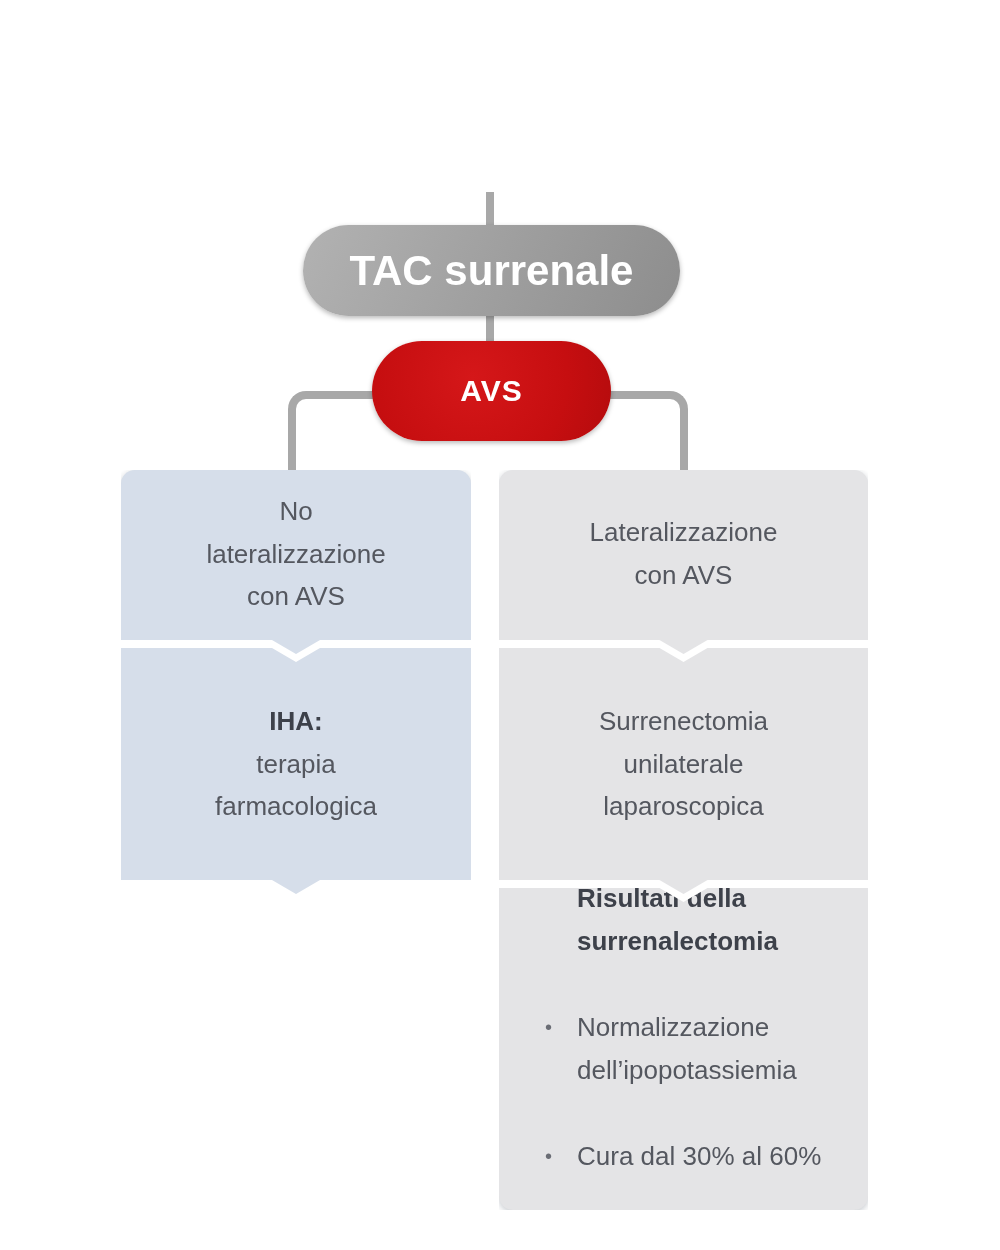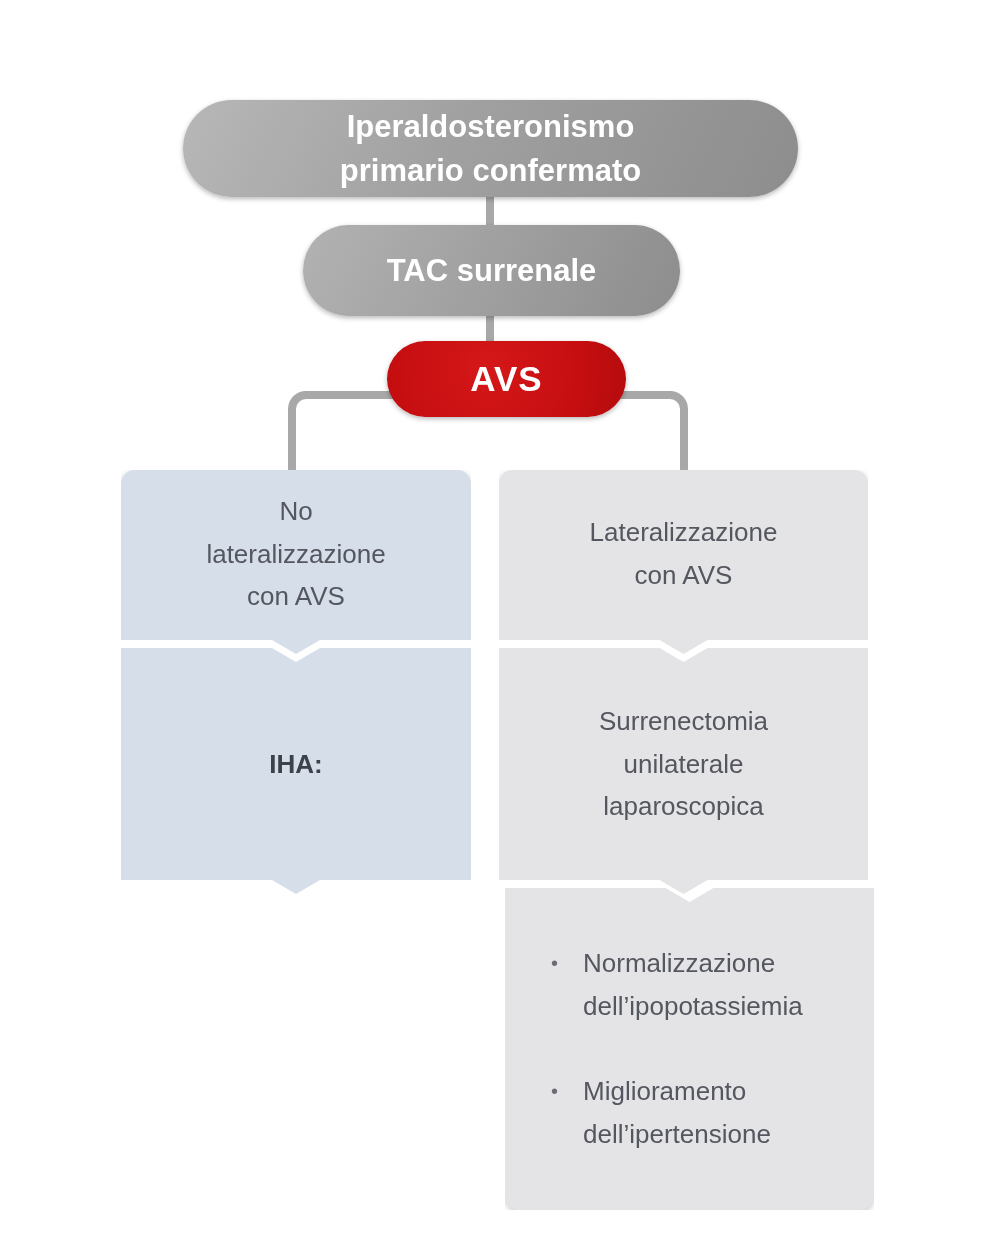--- a/index.html
+++ b/index.html
@@ -31,26 +31,26 @@
     white-space: pre-line;
     box-shadow: 0 2px 5px rgba(0,0,0,0.28);
   }
   #pill-top {
     left: 183px; top: 100px; width: 615px; height: 97px;
     border-radius: 49px; font-size: 31px; line-height: 1.4;
     background: linear-gradient(115deg, var(--pill-gray-light, #b7b7b7) 0%, #a0a0a0 45%, var(--pill-gray-dark, #8d8d8d) 100%);
   }
   #pill-tac {
     left: 303px; top: 225px; width: 377px; height: 91px;
-    border-radius: 46px; font-size: 31px;
+    border-radius: 46px; font-size: 42px;
     background: linear-gradient(115deg, #b2b2b2 0%, var(--pill-gray-dark, #8d8d8d) 100%);
   }
   #pill-avs {
-    left: 387px; top: 341px; width: 239px; height: 76px;
-    border-radius: 50px; font-size: 35px; letter-spacing: 1px;
+    left: 372px; top: 341px; width: 239px; height: 100px;
+    border-radius: 50px; font-size: 30px; letter-spacing: 1px;
     background: radial-gradient(circle at 42% 36%, #d51719 0%, var(--avs-red, #c60e10) 62%, #b40b0d 100%);
   }
 
   
   .column { position: absolute; top: 470px; z-index: 2; display: flex; flex-direction: column; }
   #col-left  { left: 121px; width: 350px; border-radius: 17px; }
   #col-right { left: 499px; width: 369px; }
 
   .fbox {
     position: relative; width: 100%;
@@ -90,67 +90,65 @@
     padding: 16px 18px 16px 18px;
     border-radius: 0 0 14px 14px;
     clip-path: polygon(0 0,
       calc(50% - 24px) 0, 50% 14px, calc(50% + 24px) 0,
       100% 0, 100% 100%, 0 100%);
   }
 
   .box-title { font-weight: 700; color: var(--box-title-text, #3d414a); }
 
   
-  .fbox.results { align-items: flex-start; text-align: left; padding-left: 78px; padding-right: 14px; margin-left: 6px; }
+  .fbox.results { align-items: flex-start; text-align: left; padding-left: 78px; padding-right: 14px; }
   .bullets { list-style: none; }
   .bullets li { position: relative; }
   .bullets li::before {
     content: "\2022";
     position: absolute; left: -32px; top: 5px;
     font-size: 20px; color: #6a6d75;
   }
 </style>
 </head>
 <body>
 
 <div class="canvas">
 
   <div class="vline" id="conn-1"></div>
   <div class="vline" id="conn-2"></div>
   <div class="elbow" id="elbow-left"></div>
   <div class="elbow" id="elbow-right"></div>
 
-  <div class="pill" id="pill-top">Iperaldosteronismo
-primario confermato</div>
   <div class="pill" id="pill-tac">TAC surrenale</div>
   <div class="pill" id="pill-avs">AVS</div>
 
   <div class="column" id="col-left">
     <div class="fbox left first">No
 lateralizzazione
 con AVS</div>
     <div class="fbox left mid">
       <div class="box-title">IHA:</div>
+      <div class="box-body">terapia
+farmacologica</div>
     </div>
   </div>
 
   <div class="column" id="col-right">
     <div class="fbox right first">Lateralizzazione
 con AVS</div>
     <div class="fbox right mid">
       <div class="box-body">Surrenectomia
 unilaterale
 laparoscopica</div>
     </div>
     <div class="fbox right last results">
       <div class="box-title">Risultati della
 surrenalectomia</div>
       <ul class="bullets">
         <li>Normalizzazione
 dell’ipopotassiemia</li>
-        <li>Miglioramento
-dell’ipertensione</li>
         <li>Cura dal 30% al 60%</li>
       </ul>
     </div>
   </div>
 
 </div>
 
 </body></html>

